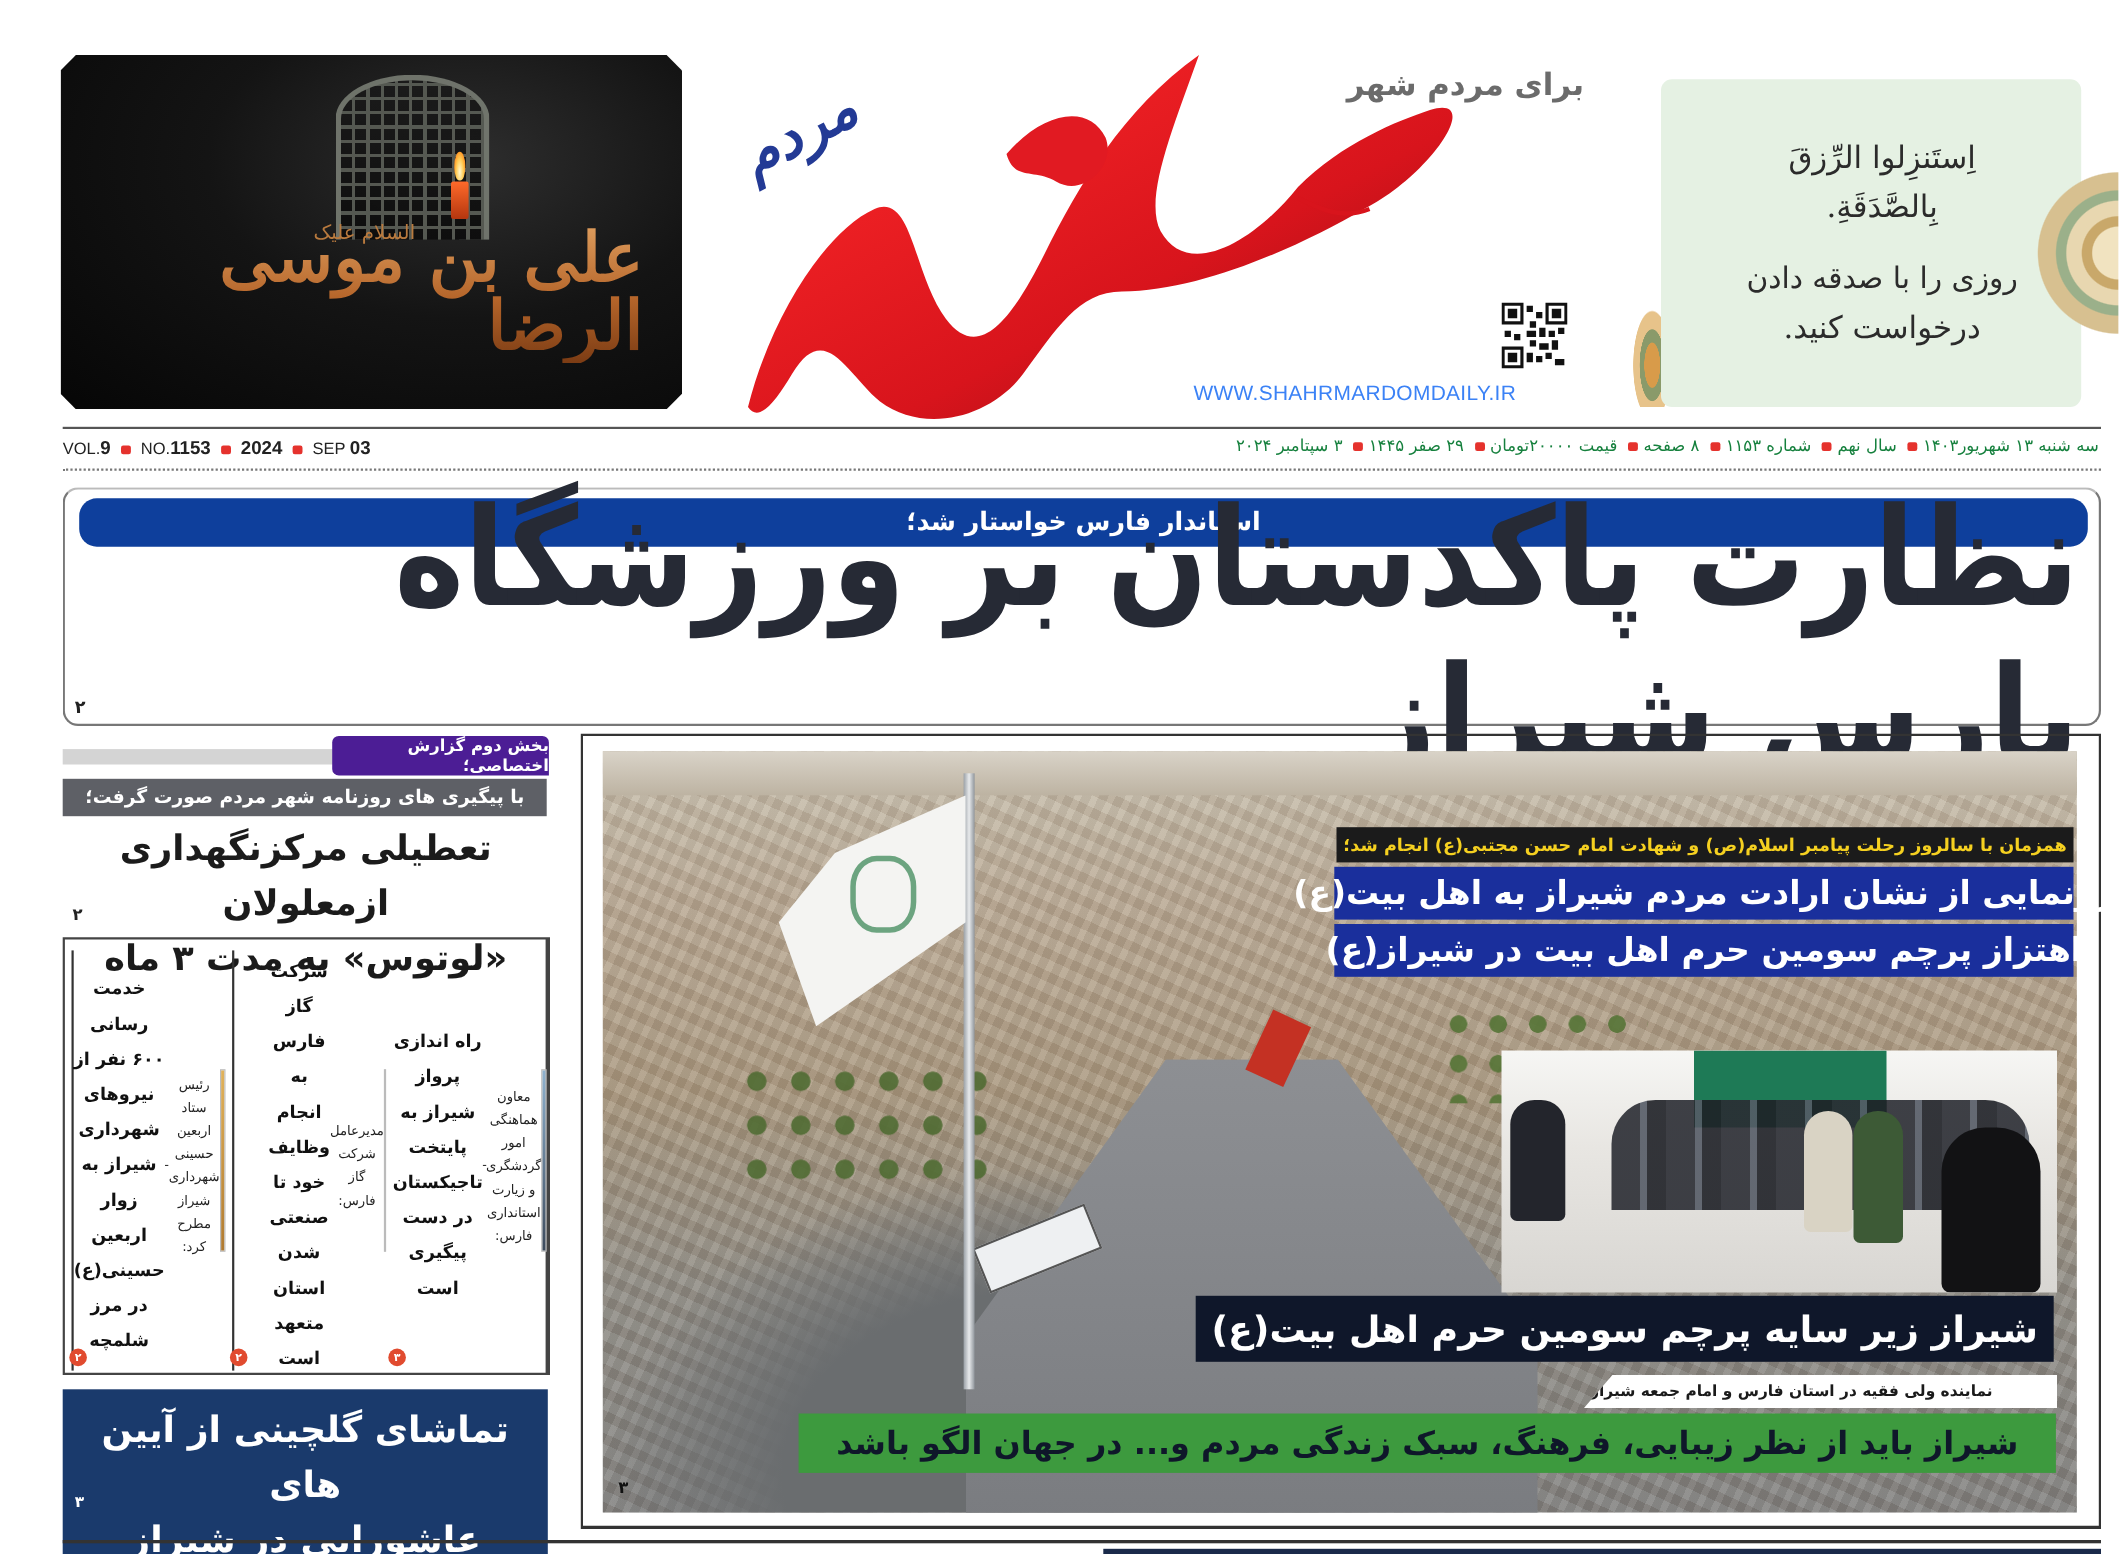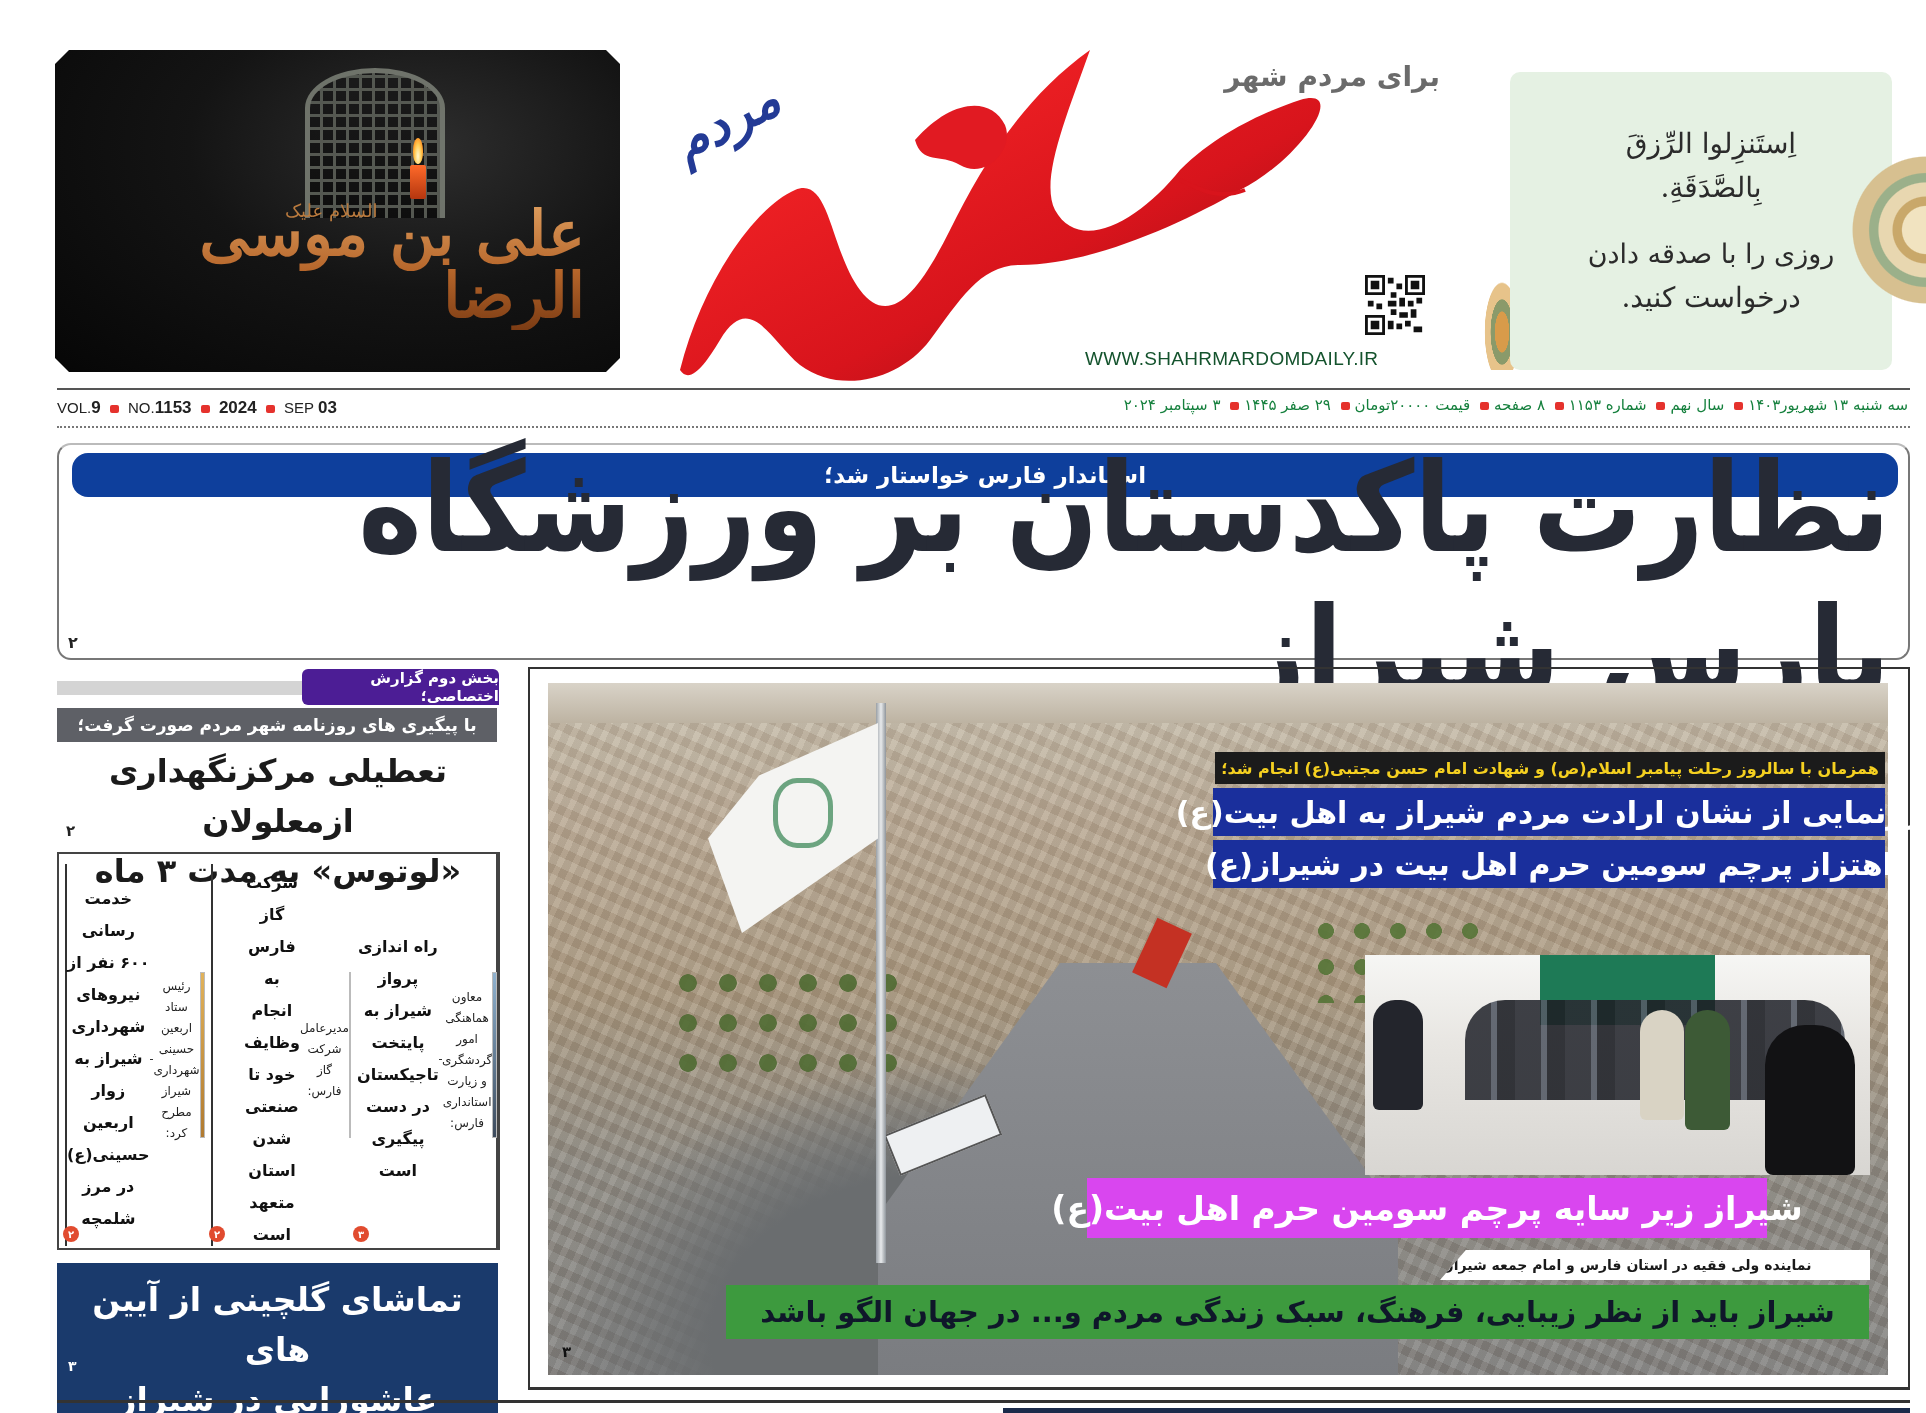--- a/index.html
+++ b/index.html
@@ -41,21 +41,21 @@
     left: 0; right: 0; bottom: 12px; text-align: center;
     font-size: 25px; font-weight: bold; color: #f2f2f2;
   }
 
   
   #logo { left: 660px; top: 40px; width: 830px; height: 365px; }
   #logo .tagline { right: 50px; top: 20px; font-size: 28px; font-weight: bold; color: #6b6b6b; }
   #logo .mardom { left: 10px; top: 50px; font-size: 52px; font-weight: bold; color: #233a95; transform: rotate(-28deg); font-family: "DejaVu Serif", serif; font-style: italic; }
   #logo svg { left: 0; top: 0; }
   #logo .qr { left: 705px; top: 235px; width: 60px; height: 60px; }
-  #logo .url { left: 425px; top: 308px; font-family: "Liberation Sans", sans-serif; font-size: 19px; color: #14532d; letter-spacing: 0.3px; }
+  #logo .url { left: 425px; top: 308px; font-family: "Liberation Sans", sans-serif; font-size: 19px; color: #3b82f6; letter-spacing: 0.3px; }
 
   
   #quote {
     left: 1510px; top: 72px; width: 382px; height: 298px;
     background: #e5f1e3; border-radius: 10px;
     display: flex; flex-direction: column; align-items: center; justify-content: center;
     text-align: center; padding-left: 20px;
   }
   #quote .ar { font-family: "DejaVu Serif", serif; font-size: 28px; color: #2b2b2b; line-height: 44px; }
   #quote .fa { font-family: "DejaVu Serif", serif; font-size: 27px; color: #2b2b2b; line-height: 44px; margin-top: 22px; }
@@ -184,22 +184,22 @@
     background: linear-gradient(180deg, #f6f6f4 0%, #e8e6e2 40%, #d8d6d2 100%);
   }
   #inset .banner-green { left: 175px; top: 0; width: 175px; height: 70px; background: #1e7a56; }
   #inset .crowd { left: 100px; top: 45px; width: 380px; height: 100px; background: repeating-linear-gradient(90deg, #2a2c33 0 26px, #555b66 26px 32px, #1e2026 32px 50px); border-radius: 40px 40px 0 0; opacity: .9; }
   #inset .person { left: 8px; top: 45px; width: 50px; height: 110px; background: #23252c; border-radius: 22px 22px 6px 6px; }
   #inset .woman { left: 400px; top: 70px; width: 90px; height: 150px; background: #121214; border-radius: 40px 40px 8px 8px; }
   #inset .cleric { left: 275px; top: 55px; width: 44px; height: 110px; background: #d9d3c4; border-radius: 22px 22px 6px 6px; }
   #inset .soldier { left: 320px; top: 55px; width: 45px; height: 120px; background: #3d5a36; border-radius: 22px 22px 6px 6px; }
 
   #hl-green-1 {
-    left: 1087px; top: 1178px; width: 680px; height: 60px;
-    background: #d946ef; color: #fff; font-size: 33px; font-weight: bold;
+    left: 1087px; top: 1178px; width: 780px; height: 60px;
+    background: #0f172a; color: #fff; font-size: 33px; font-weight: bold;
     display: flex; align-items: center; justify-content: center; white-space: nowrap;
   }
   #kicker-white {
     left: 1440px; top: 1250px; width: 430px; height: 30px;
     background: #ffffff; color: #1a1a1a; font-size: 14px; font-weight: bold;
     display: flex; align-items: center; justify-content: flex-end; padding-right: 8px; white-space: nowrap;
     clip-path: polygon(6% 0, 100% 0, 100% 100%, 0 100%);
   }
   #hl-green-2 {
     left: 726px; top: 1285px; width: 1143px; height: 54px;

